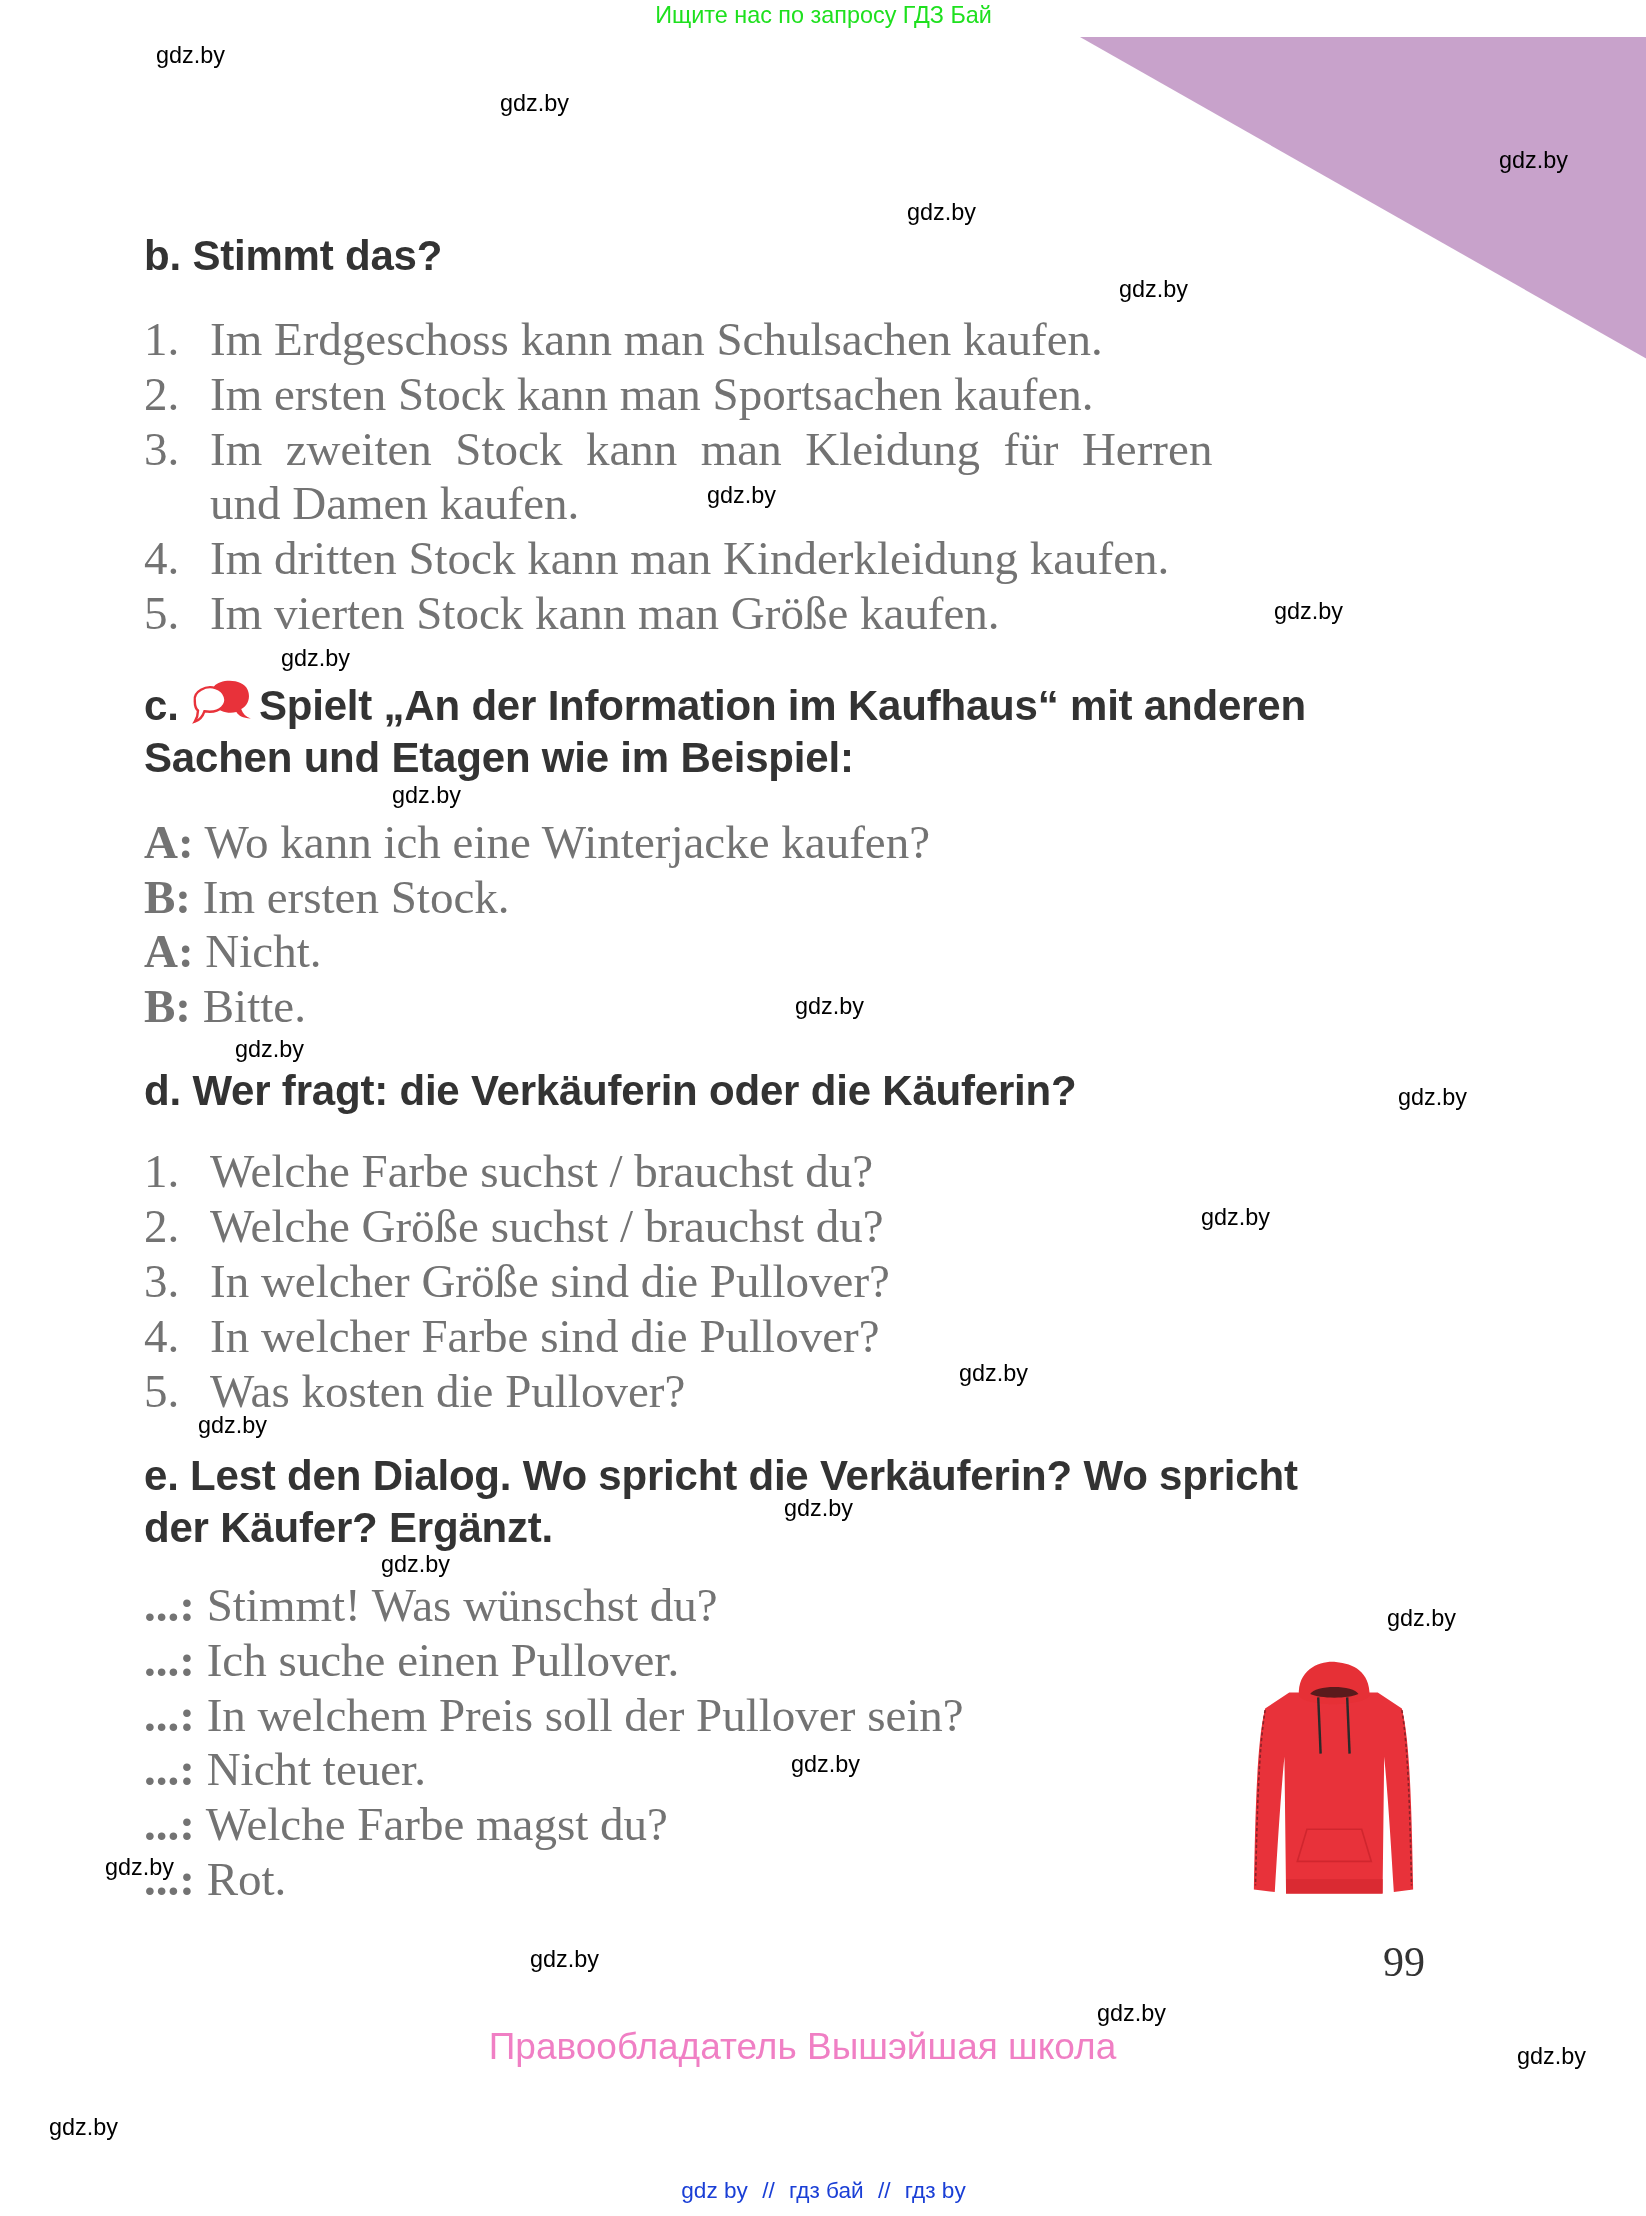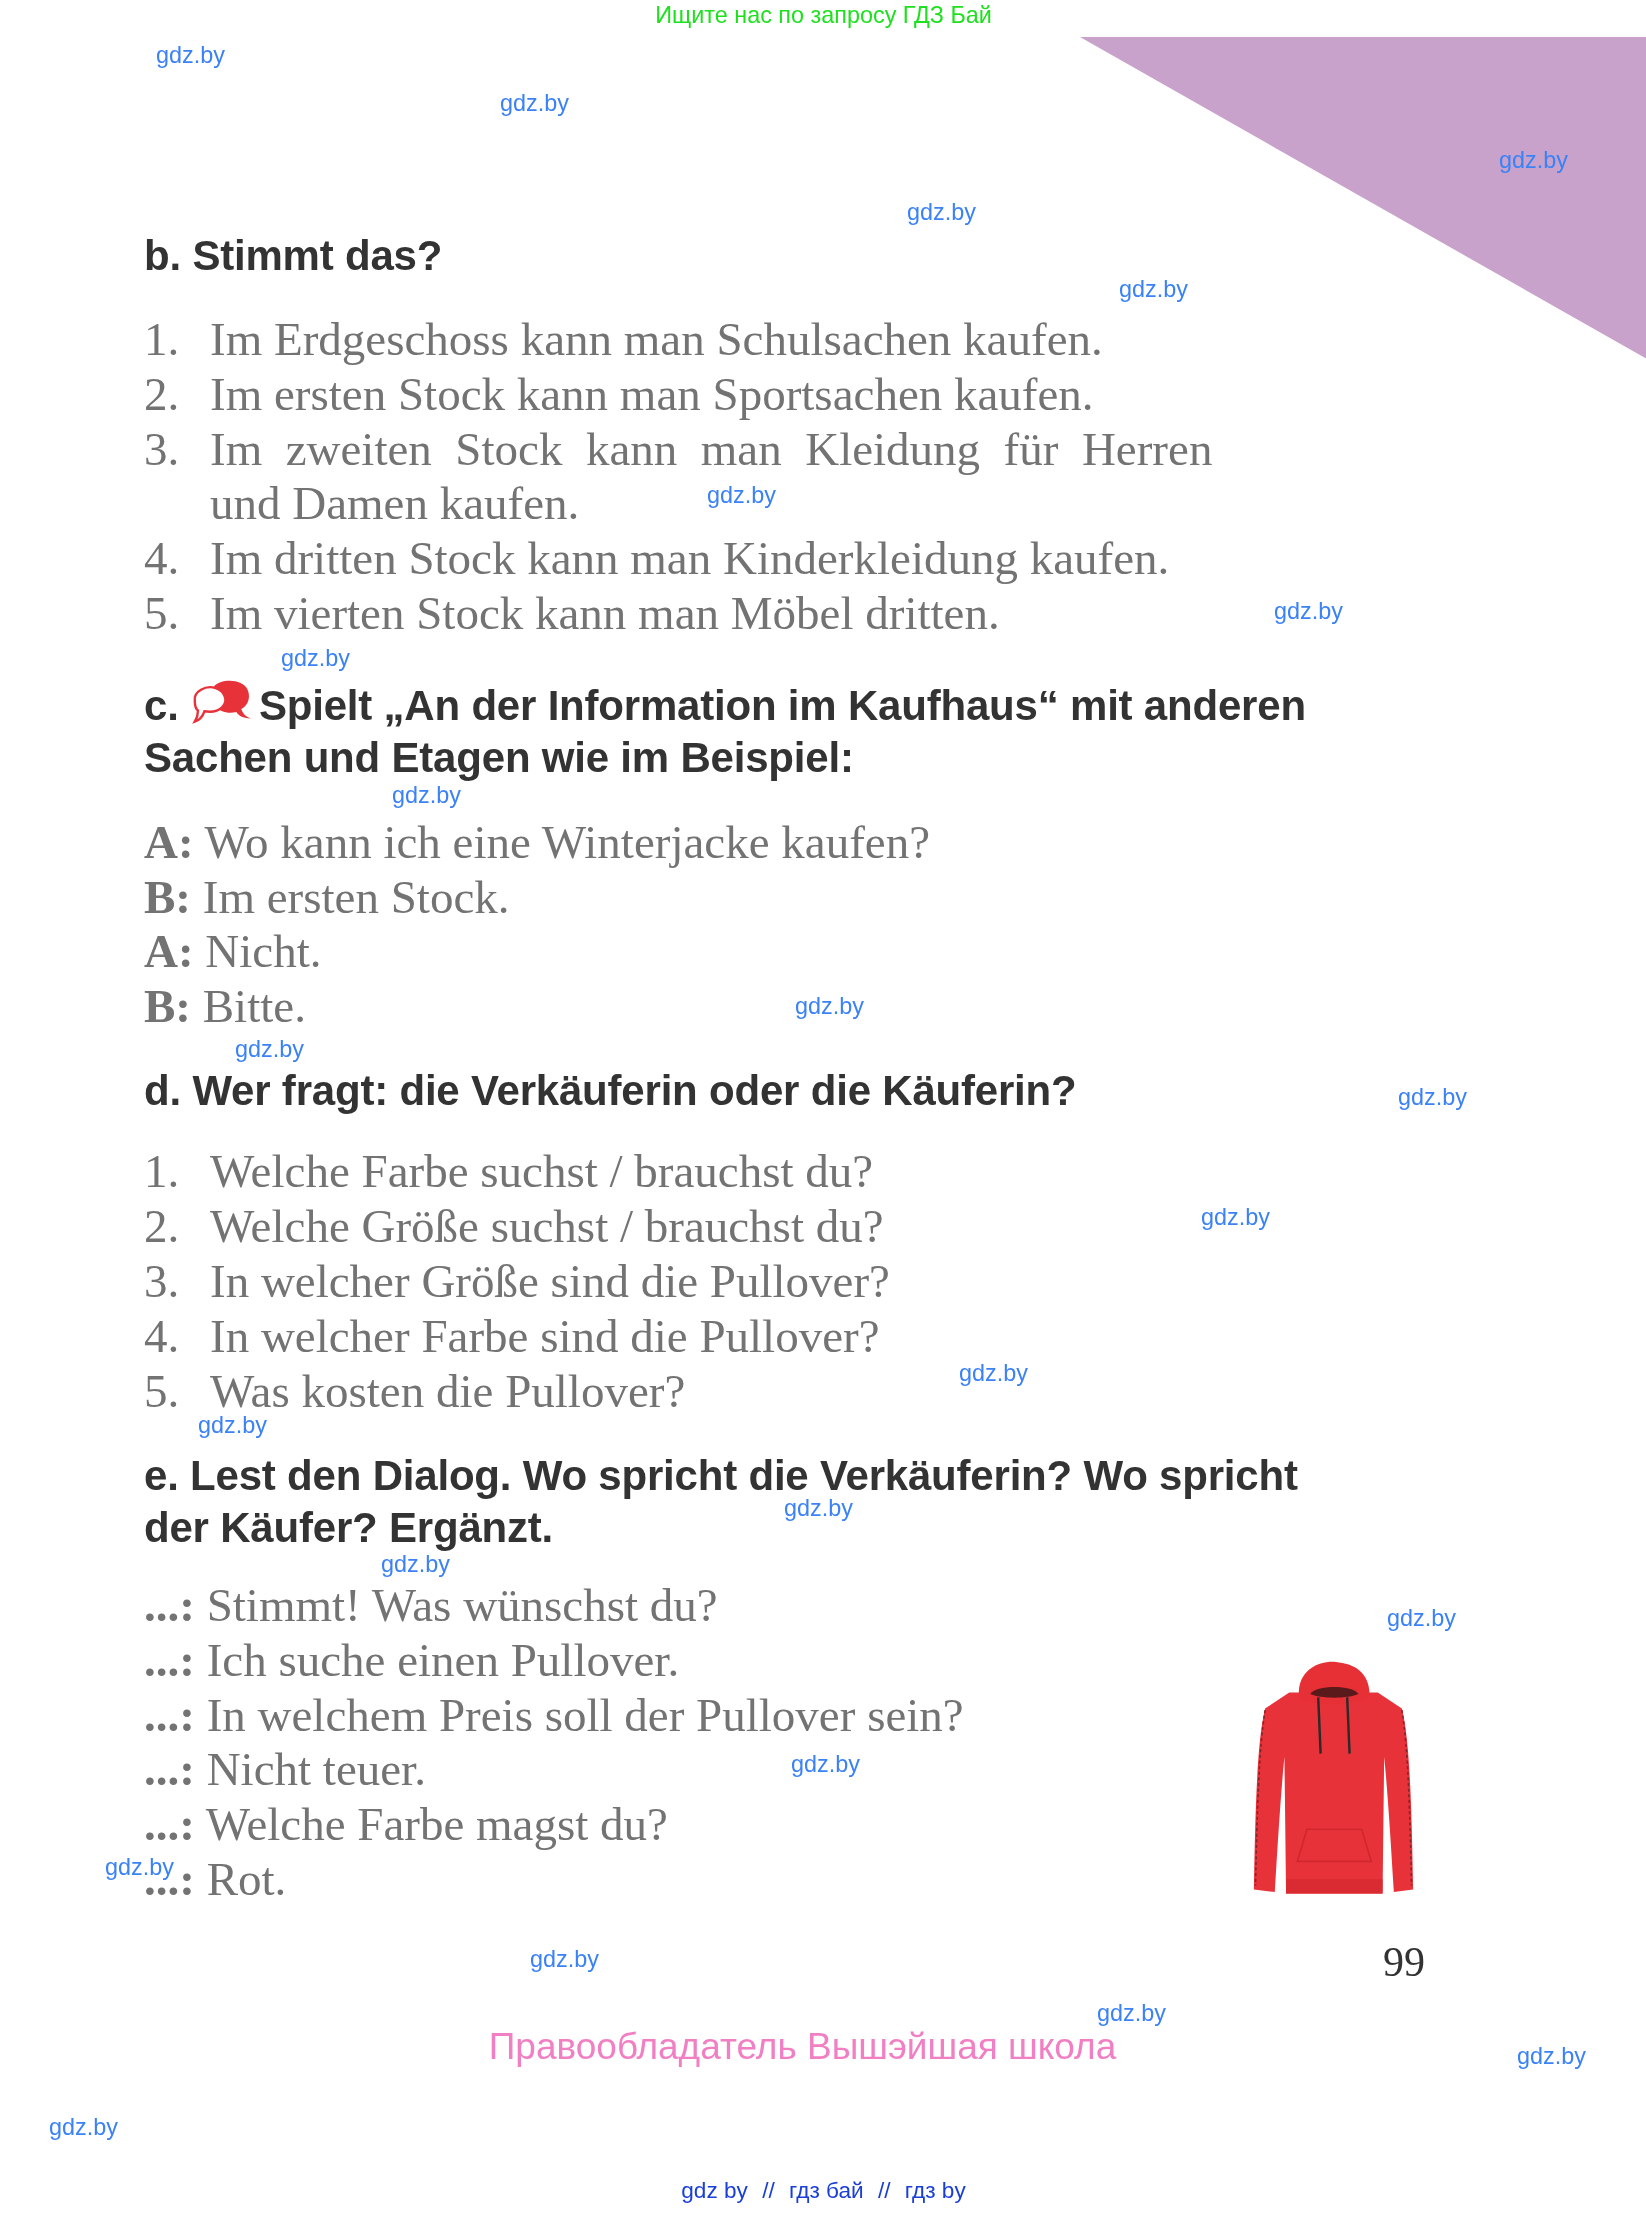--- a/index.html
+++ b/index.html
@@ -2,21 +2,21 @@
 <html style="font-size:13px"><head>
 <meta charset="utf-8">
 <style>
   html, body { margin:0; padding:0; }
   body { width:1647px; height:2216px; position:relative; background:#ffffff; overflow:hidden; }
   .purple { position:absolute; left:0; top:37px; width:1647px; height:322px;
     background: linear-gradient(214deg, #c8a2cb 0%, #c8a2cb 44%, rgba(200,162,203,0) 56%);
     clip-path: polygon(1080px 0, 1647px 0, 1647px 322px); }
   .topline { position:absolute; top:1.6px; left:0; width:1647px; text-align:center;
     font-family:"Liberation Sans", sans-serif; font-size:23.4px; color:#1ee01e; }
-  .wm { position:absolute; font-family:"Liberation Sans", sans-serif; font-size:23.4px; color:#3b82f6; line-height:1; }
+  .wm { position:absolute; font-family:"Liberation Sans", sans-serif; font-size:23.4px; color:#000000; line-height:1; }
   .h { position:absolute; left:144px; font-family:"Liberation Sans", sans-serif; font-weight:bold;
     font-size:42px; color:#333; line-height:52px; white-space:nowrap; letter-spacing:-0.2px; }
   .s { position:absolute; left:144px; font-family:"Liberation Serif", "DejaVu Serif", serif;
     font-size:47px; color:#737373; line-height:55px; white-space:nowrap; }
   .num { display:inline-block; width:66px; }
   .spk { font-weight:bold; }
   .icon-bubble { display:inline-block; width:64px; height:45px; vertical-align:-4.8px; margin-right:4.8px; }
   .hoodie { position:absolute; left:1241px; top:1660px; width:185px; height:246px; }
   .pagenum { position:absolute; left:1383px; top:1938px; font-family:"Liberation Serif", serif; font-size:42px; color:#333; }
   .rights { position:absolute; top:2026px; left:0; width:1605px; text-align:center;
@@ -56,21 +56,21 @@
 <div class="wm" style="left:1097px;top:2002px">gdz.by</div>
 <div class="wm" style="left:1517px;top:2045px">gdz.by</div>
 <div class="wm" style="left:49px;top:2116px">gdz.by</div>
 
 <div class="h" style="top:230px">b. Stimmt das?</div>
 <div class="s" style="top:312px"><span class="num">1.</span><span>Im Erdgeschoss kann man Schulsachen kaufen.</span></div>
 <div class="s" style="top:367px"><span class="num">2.</span><span>Im ersten Stock kann man Sportsachen kaufen.</span></div>
 <div class="s" style="top:422px;white-space:pre"><span class="num">3.</span><span>Im  zweiten  Stock  kann  man  Kleidung  für  Herren</span></div>
 <div class="s" style="top:476px"><span class="num"></span><span>und Damen kaufen.</span></div>
 <div class="s" style="top:531px"><span class="num">4.</span><span>Im dritten Stock kann man Kinderkleidung kaufen.</span></div>
-<div class="s" style="top:586px"><span class="num">5.</span><span>Im vierten Stock kann man Möbel dritten.</span></div>
+<div class="s" style="top:586px"><span class="num">5.</span><span>Im vierten Stock kann man Größe kaufen.</span></div>
 
 <div class="h" style="top:680px">
   <span>c.</span>
   <span class="icon-bubble">
     <svg width="64" height="45" viewBox="0 0 80 56">
       <path d="M30 8 C38 -2 66 -2 72 12 C77 24 70 34 64 36 C66 42 70 46 76 48 C66 48 60 44 58 40 C48 42 36 40 32 32 Z" fill="#e8323a"></path>
       <path d="M6 26 C4 14 20 6 32 10 C44 14 48 26 40 34 C34 40 24 40 18 39 C16 45 12 50 6 52 C9 47 10 42 10 38 C6 35 6 30 6 26 Z" fill="#ffffff" stroke="#e8323a" stroke-width="3"></path>
     </svg>
   </span><span>Spielt „An der Information im Kaufhaus“ mit anderen</span>
 </div>

